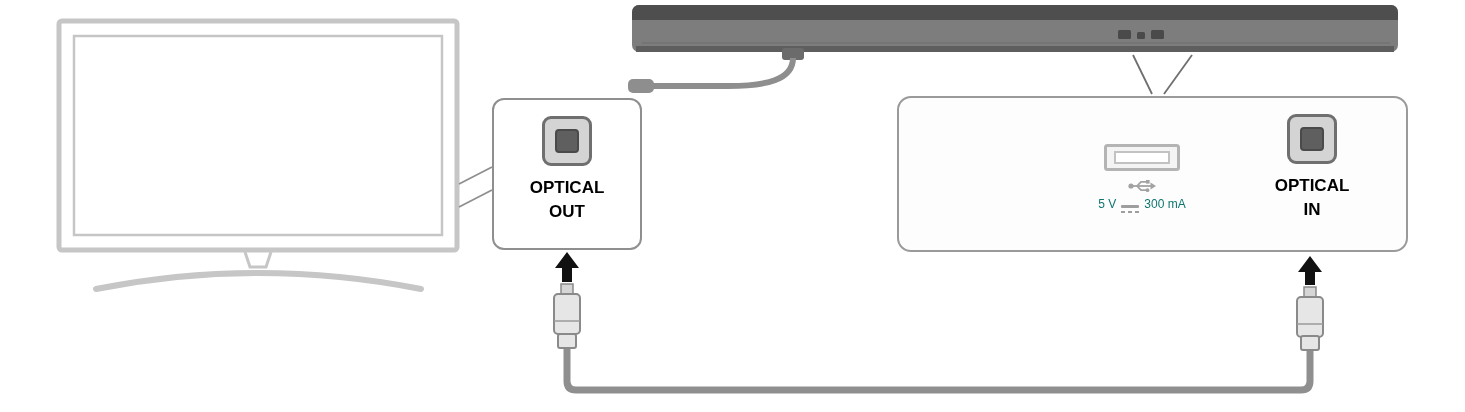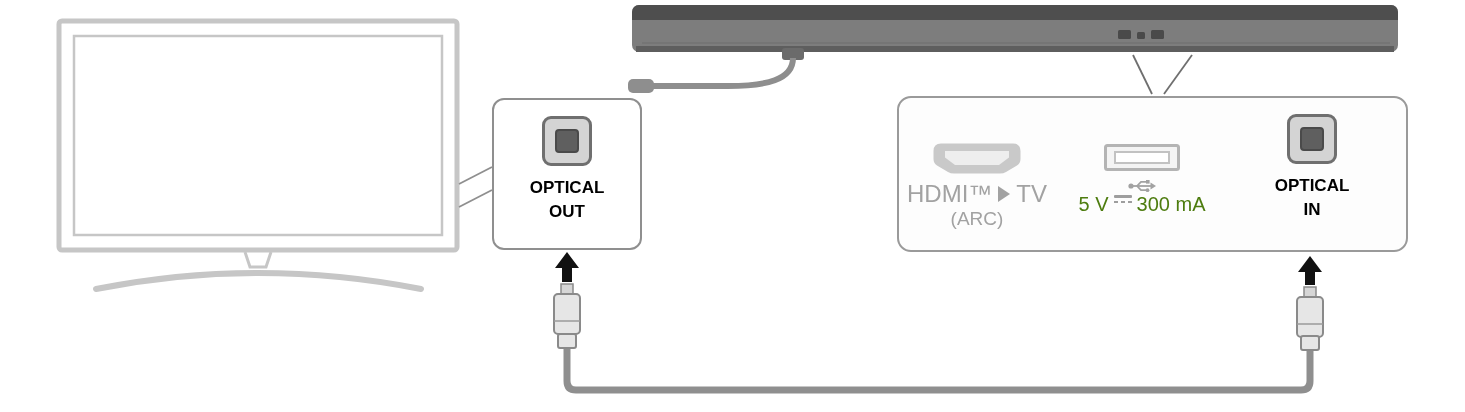--- a/index.html
+++ b/index.html
@@ -34,21 +34,21 @@
   .port-label { font-weight:bold; font-size:17px; line-height:24px; color:#000; text-align:center; }
   .port-label.mt { margin-top:10px; }
 
   
   .hdmi-label-row { display:flex; align-items:center; gap:6px; margin-top:6px; color:#a2a2a2; font-size:24px; line-height:26px; }
   .tri-right { width:0; height:0; border-left:12px solid #a2a2a2; border-top:8px solid transparent; border-bottom:8px solid transparent; }
   .hdmi-sub { color:#a2a2a2; font-size:19px; line-height:22px; margin-top:1px; }
 
   
   .usb-trident { margin-top:8px; }
-  .usb-label-row { display:flex; align-items:flex-start; gap:5px; margin-top:2px; color:#4d7c0f; font-size:20px; line-height:18px; }
+  .usb-label-row { display:flex; align-items:flex-end; gap:5px; margin-top:2px; color:#0f766e; font-size:12px; line-height:18px; }
   .dc-symbol { display:inline-flex; flex-direction:column; justify-content:center; gap:3px; width:18px; }
   .dc-symbol .bar { height:2.5px; background:#9e9e9e; border-radius:1px; }
   .dc-symbol .dashes { display:flex; gap:3px; }
   .dc-symbol .dashes i { width:4px; height:2.5px; background:#9e9e9e; display:block; }
 </style>
 </head>
 <body>
 
 <div class="canvas">
 
@@ -107,32 +107,20 @@
   <div class="optical-out-box">
     <div class="optical-icon">
       <div class="inner"></div>
     </div>
     <div class="port-label mt">OPTICAL</div>
     <div class="port-label">OUT</div>
   </div>
 
   <div class="ports-panel">
 
-    <div class="port-group hdmi-group">
-      <svg width="90" height="33" viewBox="0 0 90 33">
-        <path d="M9,1.5 H81 Q88.5,1.5 88.5,9 V17 Q88.5,21 85,23.5 L74,30 Q71.5,31.5 68,31.5 H22 Q18.5,31.5 16,30 L5,23.5 Q1.5,21 1.5,17 V9 Q1.5,1.5 9,1.5 Z" fill="#c9c9c9"></path>
-        <path d="M13,9 H77 V15.5 L67,23 H23 L13,15.5 Z" fill="#eeeeee"></path>
-      </svg>
-      <div class="hdmi-label-row">
-        <span>HDMI™</span>
-        <span class="tri-right"></span>
-        <span>TV</span>
-      </div>
-      <div class="hdmi-sub">(ARC)</div>
-    </div>
 
     <div class="port-group usb-group">
       <svg width="76" height="27" viewBox="0 0 76 27">
         <rect x="1.5" y="1.5" width="73" height="24" rx="2" fill="#f4f4f4" stroke="#b4b4b4" stroke-width="3"></rect>
         <rect x="11" y="8" width="54" height="11" fill="#ffffff" stroke="#c2c2c2" stroke-width="2"></rect>
       </svg>
       <svg class="usb-trident" width="28" height="14" viewBox="0 0 28 14">
         <circle cx="3" cy="7" r="2.6" fill="#a2a2a2"></circle>
         <line x1="3" y1="7" x2="23" y2="7" stroke="#a2a2a2" stroke-width="1.8"></line>
         <polyline points="9,7 13,2.8 18,2.8" fill="none" stroke="#a2a2a2" stroke-width="1.8"></polyline>

